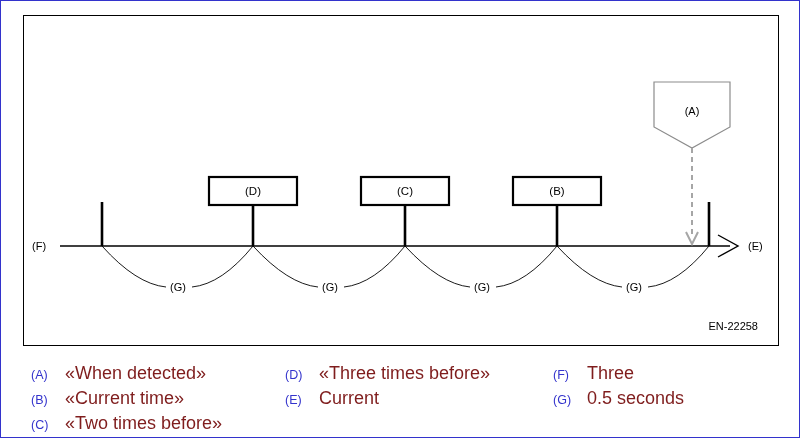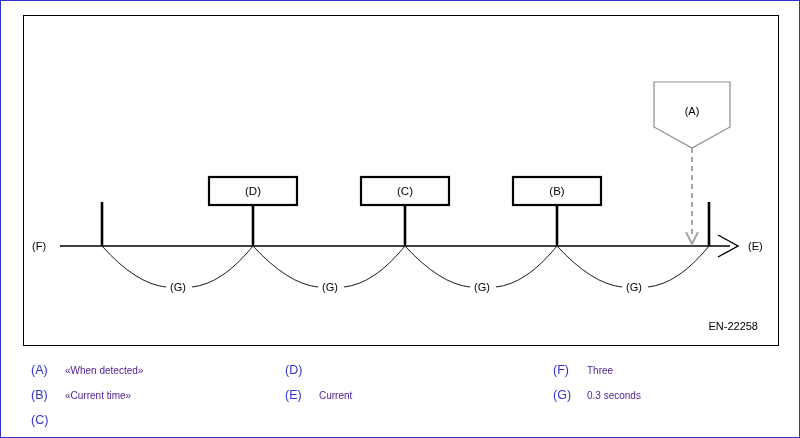--- a/index.html
+++ b/index.html
@@ -64,22 +64,22 @@
   }
   .legend-key {
     font-family: "Liberation Sans", sans-serif;
     font-size: 12.5px;
     color: #3333cc;
     width: 34px;
     flex: 0 0 34px;
   }
   .legend-text {
     font-family: "Liberation Sans", sans-serif;
-    font-size: 10px;
-    color: #4c1d95;
+    font-size: 18px;
+    color: #7f1d1d;
   }
   .col-1 { left: 8px; }
   .col-2 { left: 262px; }
   .col-3 { left: 530px; }
   .row-1 { top: 10px; }
   .row-2 { top: 35px; }
   .row-3 { top: 60px; }
 </style>
 </head>
 <body>
@@ -144,36 +144,38 @@
       <span class="legend-text">«When detected»</span>
     </div>
 
     <div class="legend-row col-1 row-2">
       <span class="legend-key">(B)</span>
       <span class="legend-text">«Current time»</span>
     </div>
 
     <div class="legend-row col-1 row-3">
       <span class="legend-key">(C)</span>
+      <span class="legend-text">«Two times before»</span>
     </div>
 
     <div class="legend-row col-2 row-1">
       <span class="legend-key">(D)</span>
+      <span class="legend-text">«Three times before»</span>
     </div>
 
     <div class="legend-row col-2 row-2">
       <span class="legend-key">(E)</span>
       <span class="legend-text">Current</span>
     </div>
 
     <div class="legend-row col-3 row-1">
       <span class="legend-key">(F)</span>
       <span class="legend-text">Three</span>
     </div>
 
     <div class="legend-row col-3 row-2">
       <span class="legend-key">(G)</span>
-      <span class="legend-text">0.3 seconds</span>
+      <span class="legend-text">0.5 seconds</span>
     </div>
 
   </div>
 
 </div>
 
 </body></html>

